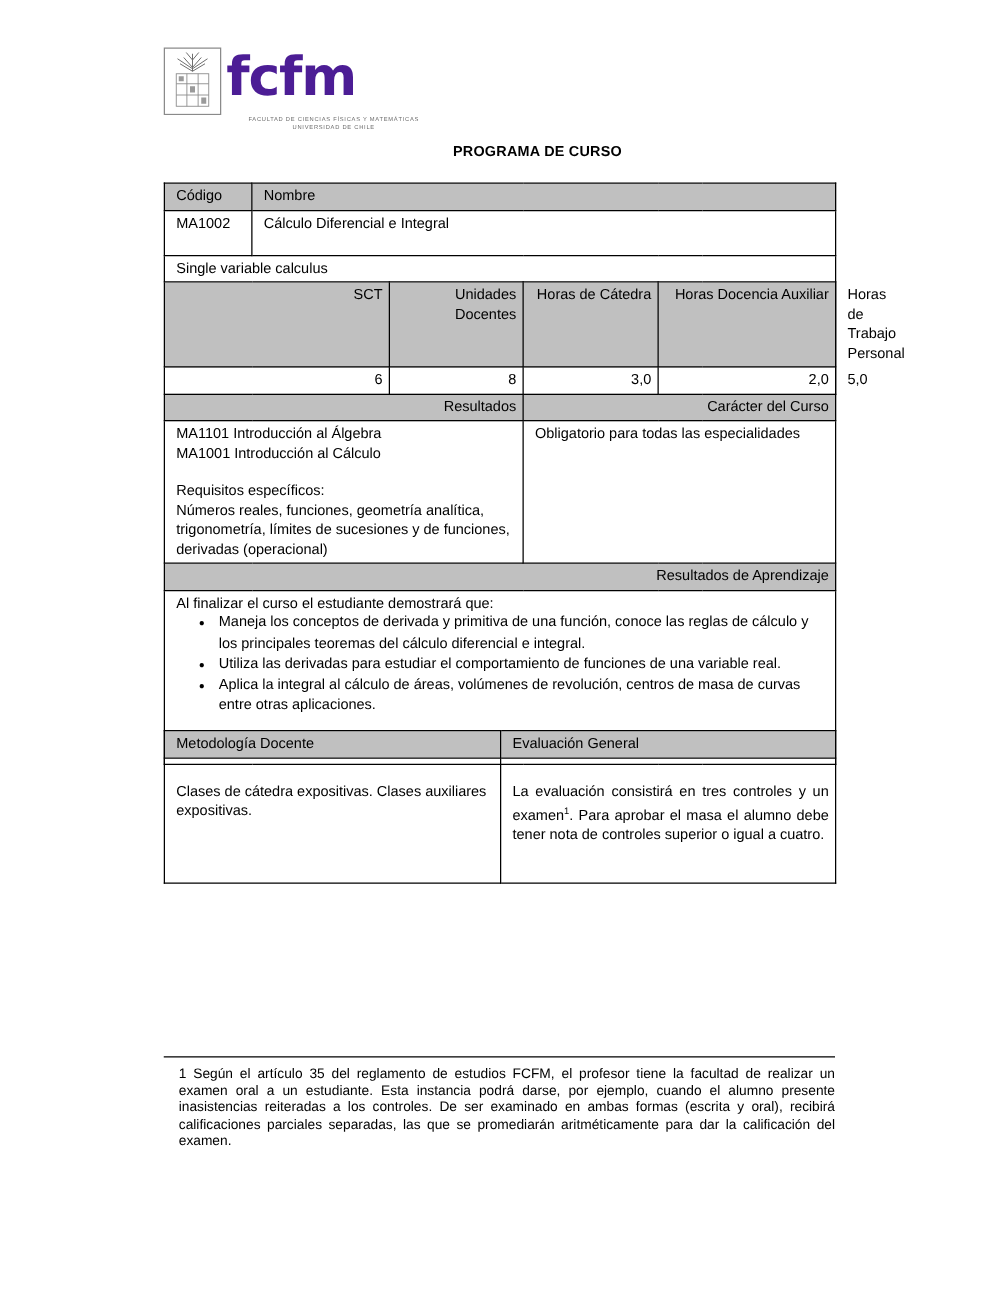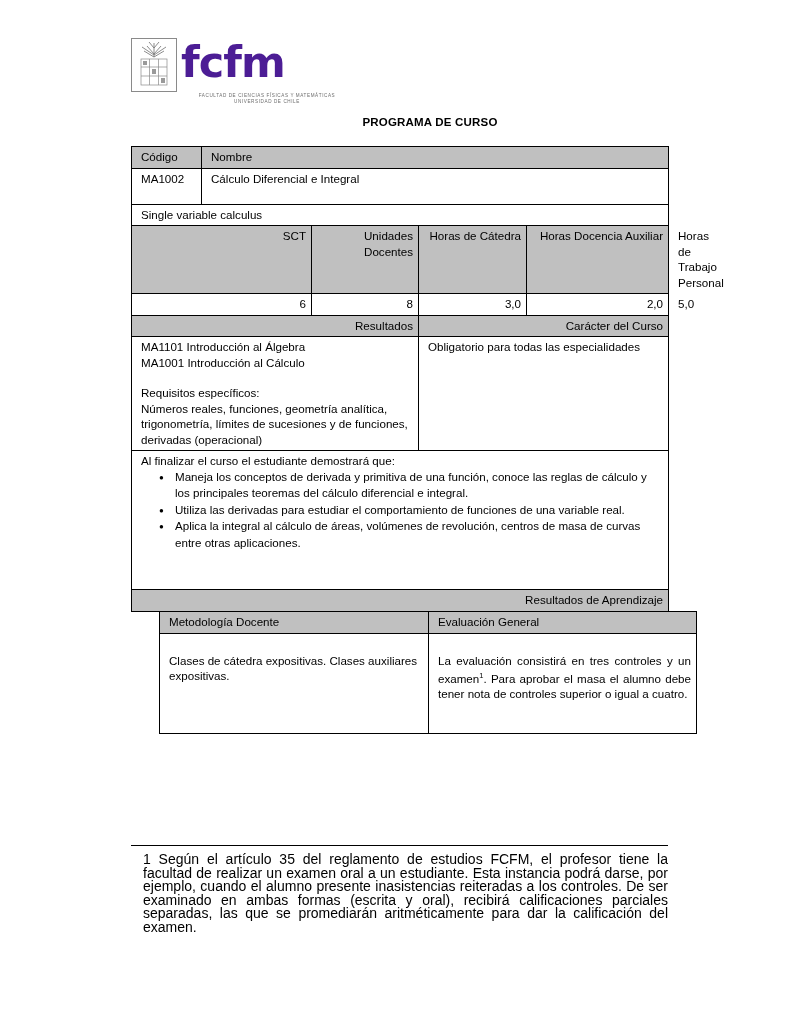--- a/index.html
+++ b/index.html
@@ -127,42 +127,41 @@
     left: -16px;
     top: 0;
     font-size: 8px;
     line-height: 17px;
   }
 
   
   .tbl-two {
     position: absolute;
     left: 131px;
-    top: 611px;
+    top: 584px;
     width: 537px;
-    margin-left: 28px;
   }
   .just { text-align: justify; }
   sup { font-size: 7.5px; vertical-align: super; }
 
   
   .footnote-rule {
     position: absolute;
     left: 131px;
     top: 845px;
     width: 537px;
     height: 0;
     border-top: 1px solid #000000;
   }
   .footnote {
     position: absolute;
     left: 143px;
     top: 853px;
     width: 525px;
-    font-size: 14px;
+    font-size: 11px;
     line-height: 13.5px;
     text-align: justify;
   }
 </style>
 </head>
 <body>
 
 <div class="page">
 
   <div class="logo-block">
@@ -250,33 +249,33 @@
         <td colspan="3">
           <div>MA1101 Introducción al Álgebra</div>
           <div>MA1001 Introducción al Cálculo</div>
           <div style="height:15px">&nbsp;</div>
           <div>Requisitos específicos:</div>
           <div>Números reales, funciones, geometría analítica, trigonometría, límites de sucesiones y de funciones, derivadas (operacional)</div>
         </td>
         <td colspan="3">Obligatorio para todas las especialidades</td>
       </tr>
 
+      <tr>
+        <td class="hdr ctr" colspan="6">Resultados de Aprendizaje</td>
+      </tr>
+
       <tr style="height:139px">
         <td colspan="6">
           <div>Al finalizar el curso el estudiante demostrará que:</div>
           <ul class="bullets">
             <li>Maneja los conceptos de derivada y primitiva de una función, conoce las reglas de cálculo y los principales teoremas del cálculo diferencial e integral.</li>
             <li>Utiliza las derivadas para estudiar el comportamiento de funciones de una variable real.</li>
             <li>Aplica la integral al cálculo de áreas, volúmenes de revolución, centros de masa de curvas entre otras aplicaciones.</li>
           </ul>
         </td>
-      </tr>
-
-      <tr>
-        <td class="hdr ctr" colspan="6">Resultados de Aprendizaje</td>
       </tr>
     </tbody>
   </table>
 
   <table class="t tbl-two">
     <colgroup>
       <col style="width:269px">
       <col style="width:268px">
     </colgroup>
     <tbody>

